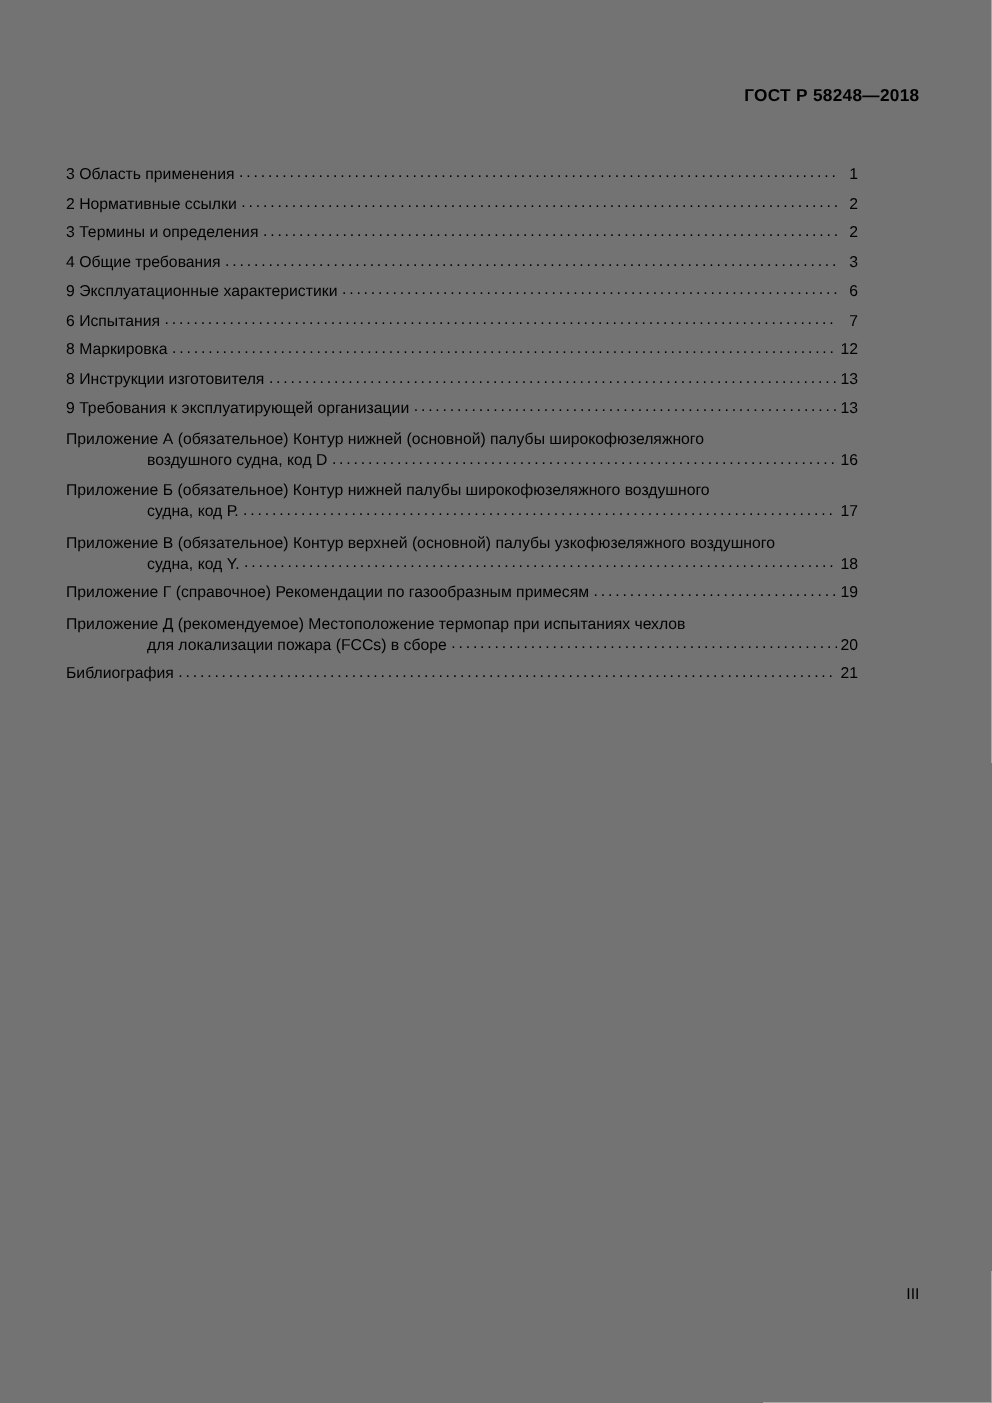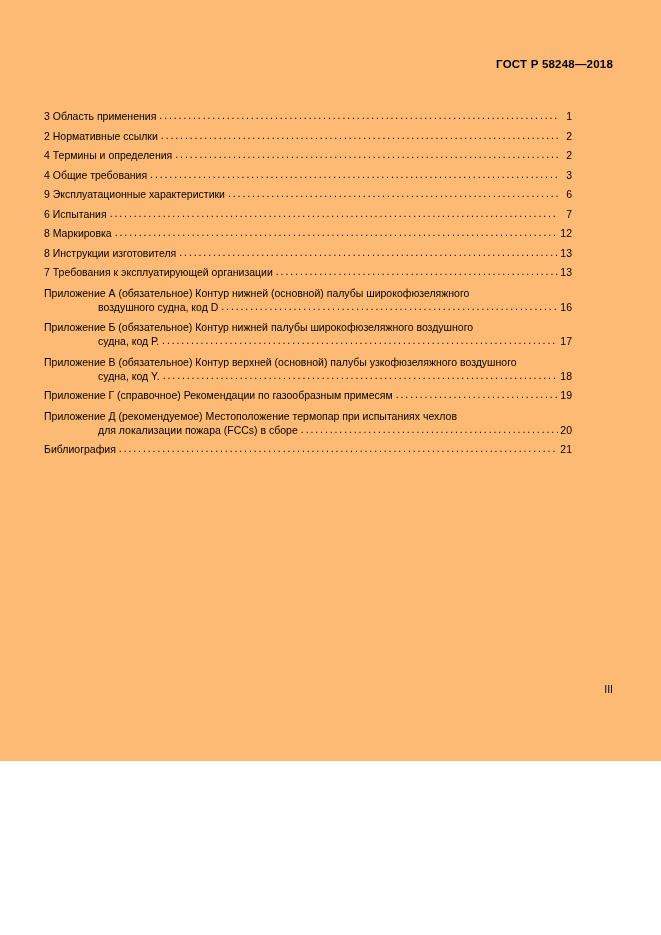--- a/index.html
+++ b/index.html
@@ -13,22 +13,22 @@
     position: relative;
     font-family: "Liberation Sans", sans-serif;
     color: #000000;
     overflow: hidden;
   }
   .page {
     position: absolute;
     left: 0;
     top: 0;
     width: 661px;
-    height: 761px;
-    background: #fdba74;
+    height: 935px;
+    background: #737373;
   }
   .doc-header {
     position: absolute;
     right: 48px;
     top: 58px;
     font-size: 11.5px;
     font-weight: bold;
     letter-spacing: 0.2px;
     white-space: nowrap;
   }
@@ -111,21 +111,21 @@
         <span class="entry-text">3 Область применения</span>
         <span class="entry-dots">........................................................................................................................................................................................................</span>
         <span class="entry-page">1</span>
       </div>
       <div class="toc-entry">
         <span class="entry-text">2 Нормативные ссылки</span>
         <span class="entry-dots">........................................................................................................................................................................................................</span>
         <span class="entry-page">2</span>
       </div>
       <div class="toc-entry">
-        <span class="entry-text">4 Термины и определения</span>
+        <span class="entry-text">3 Термины и определения</span>
         <span class="entry-dots">........................................................................................................................................................................................................</span>
         <span class="entry-page">2</span>
       </div>
       <div class="toc-entry">
         <span class="entry-text">4 Общие требования</span>
         <span class="entry-dots">........................................................................................................................................................................................................</span>
         <span class="entry-page">3</span>
       </div>
       <div class="toc-entry">
         <span class="entry-text">9 Эксплуатационные характеристики</span>
@@ -141,21 +141,21 @@
         <span class="entry-text">8 Маркировка</span>
         <span class="entry-dots">........................................................................................................................................................................................................</span>
         <span class="entry-page">12</span>
       </div>
       <div class="toc-entry">
         <span class="entry-text">8 Инструкции изготовителя</span>
         <span class="entry-dots">........................................................................................................................................................................................................</span>
         <span class="entry-page">13</span>
       </div>
       <div class="toc-entry">
-        <span class="entry-text">7 Требования к эксплуатирующей организации</span>
+        <span class="entry-text">9 Требования к эксплуатирующей организации</span>
         <span class="entry-dots">........................................................................................................................................................................................................</span>
         <span class="entry-page">13</span>
       </div>
       <div class="toc-entry multi">
         <span class="line1">Приложение А (обязательное) Контур нижней (основной) палубы широкофюзеляжного</span>
         <span class="line2">
           <span class="entry-text">воздушного судна, код D</span>
           <span class="entry-dots">........................................................................................................................................................................................................</span>
           <span class="entry-page">16</span>
         </span>

